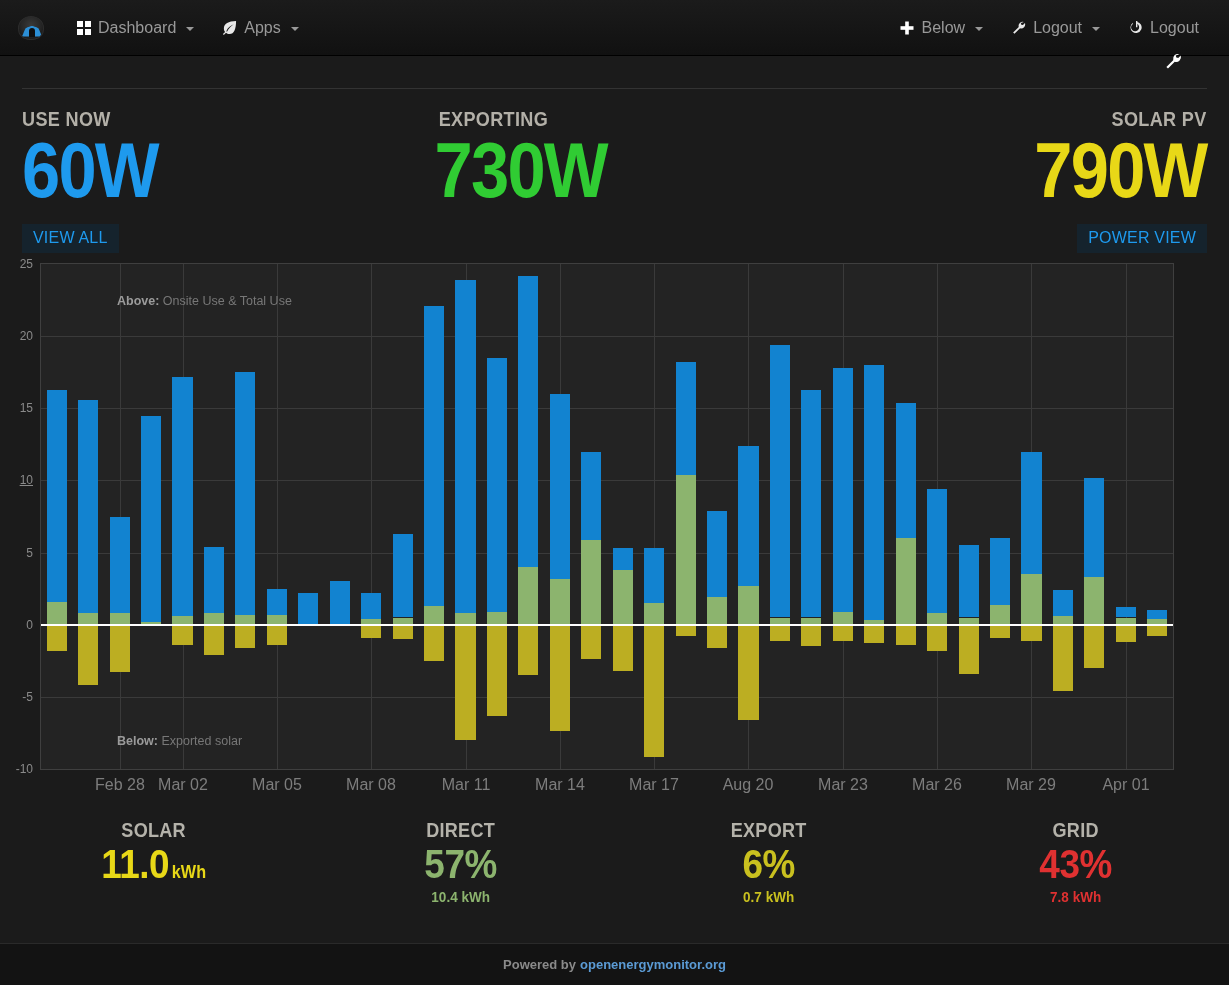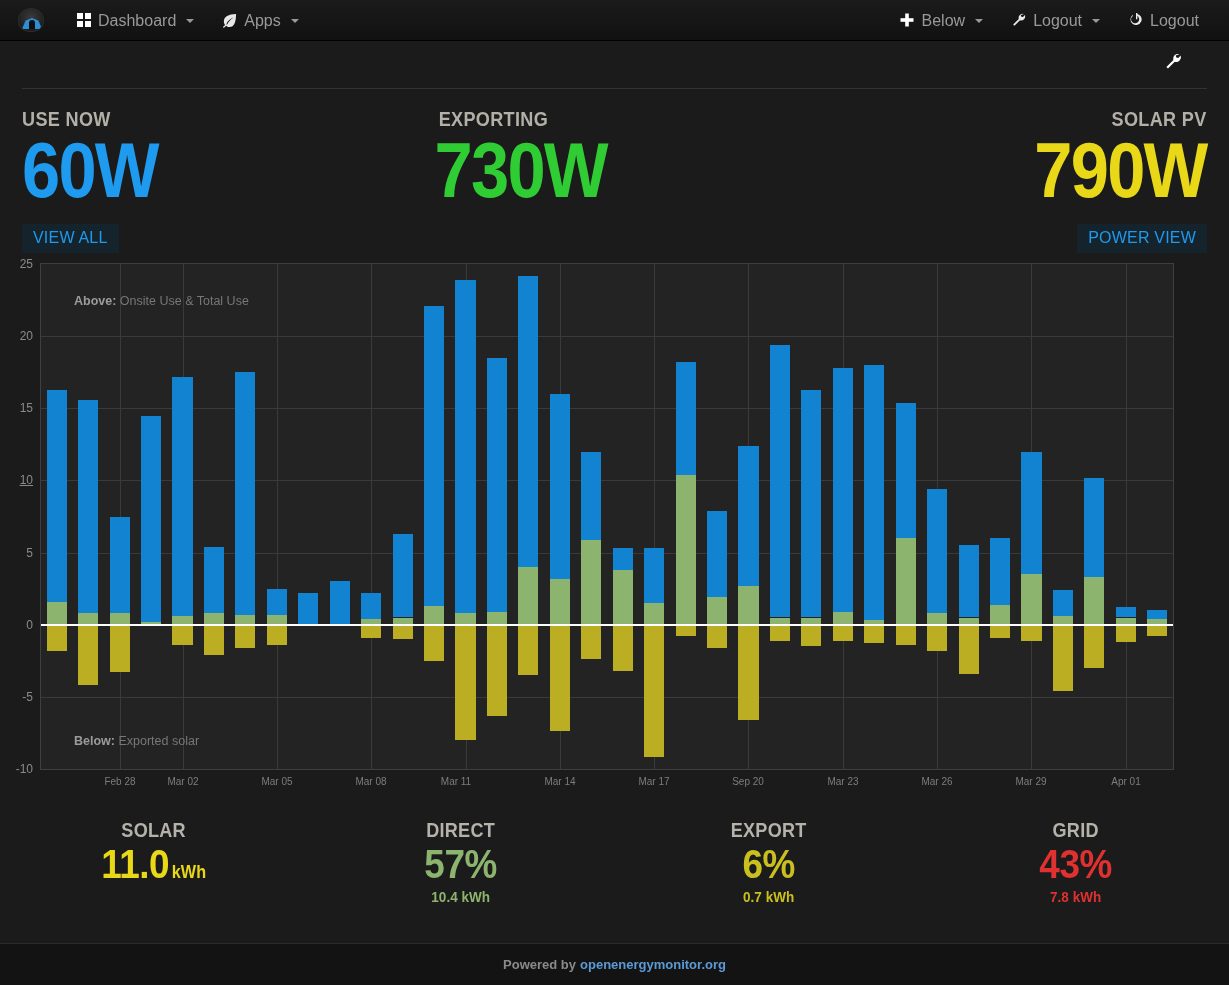--- a/index.html
+++ b/index.html
@@ -8,21 +8,21 @@
     margin: 0; padding: 0;
     width: 1229px; height: 985px;
     background: #1b1b1b;
     font-family: "Liberation Sans", sans-serif;
     overflow: hidden;
   }
   .page { position: relative; width: 1229px; height: 985px; background: #1b1b1b; }
 
   
   .navbar {
-    position: absolute; top: 0; left: 0; width: 1229px; height: 41px;
+    position: absolute; top: 0; left: 0; width: 1229px; height: 56px;
     background: #111111;
     background-image: linear-gradient(to bottom, #1b1b1b 0%, #111111 100%);
     border-bottom: 1px solid #000;
     display: flex; align-items: center;
   }
   .nav-left { display: flex; align-items: center; height: 41px; }
   .nav-right { display: flex; align-items: center; height: 41px; margin-left: auto; padding-right: 16px; }
   .brand {
     width: 62px; height: 41px; display: flex; align-items: center; justify-content: center;
   }
@@ -116,30 +116,30 @@
   }
   .gridline-h { position: absolute; left: 0; width: 100%; height: 1px; background: #3a3a3a; }
   .gridline-v { position: absolute; top: 0; height: 100%; width: 1px; background: #3a3a3a; }
   .zeroline { position: absolute; left: 0; width: 100%; height: 2px; background: #ffffff; z-index: 6; }
   .ytick-lbl {
     position: absolute; left: 0; width: 33px; text-align: right;
     color: #8a8a8a; font-size: 12px;
   }
   .xtick-lbl {
     position: absolute; top: 518px;
-    color: #7d7d7d; font-size: 10px; text-align: center; transform: translateX(-50%);
+    color: #7d7d7d; font-size: 16px; text-align: center; transform: translateX(-50%);
     white-space: nowrap;
   }
   .bars-layer { position: absolute; left: 0; top: 0; width: 100%; height: 100%; z-index: 4; }
   .bar-col { position: absolute; bottom: 0; top: 0; }
   .seg { position: absolute; left: 0; width: 100%; }
   .note {
     position: absolute; color: #777777; font-size: 12.5px; z-index: 5; white-space: nowrap;
   }
-  .note b { color: #9b9b9b; font-weight: bold; }
+  .note b { color: #9b9b9b; font-weight: bold; margin-left: 43px; }
   .note-above { left: 33px; top: 30px; }
   .note-below { left: 33px; top: 470px; }
 
   
   .stats {
     position: absolute; left: 0; top: 818px; width: 1229px; height: 105px;
     display: flex;
   }
   .stat { flex: 1; text-align: center; }
   .stat-label {
@@ -480,24 +480,24 @@
       </div>
       <div class="note note-below">
         <b>Below:</b><span> Exported solar</span>
       </div>
     </div>
     <div id="xlabels">
         <div class="xtick-lbl" style="left: 120px;">Feb 28</div>
         <div class="xtick-lbl" style="left: 183px;">Mar 02</div>
         <div class="xtick-lbl" style="left: 277px;">Mar 05</div>
         <div class="xtick-lbl" style="left: 371px;">Mar 08</div>
-        <div class="xtick-lbl" style="left: 456px;">Mar 11</div>
+        <div class="xtick-lbl" style="left: 466px;">Mar 11</div>
         <div class="xtick-lbl" style="left: 560px;">Mar 14</div>
         <div class="xtick-lbl" style="left: 654px;">Mar 17</div>
-        <div class="xtick-lbl" style="left: 748px;">Sep 20</div>
+        <div class="xtick-lbl" style="left: 748px;">Aug 20</div>
         <div class="xtick-lbl" style="left: 843px;">Mar 23</div>
         <div class="xtick-lbl" style="left: 937px;">Mar 26</div>
         <div class="xtick-lbl" style="left: 1031px;">Mar 29</div>
         <div class="xtick-lbl" style="left: 1126px;">Apr 01</div>
       </div>
   </div>
 
   <div class="stats" id="stats">
       <div class="stat">
         <div class="stat-label">SOLAR</div>

